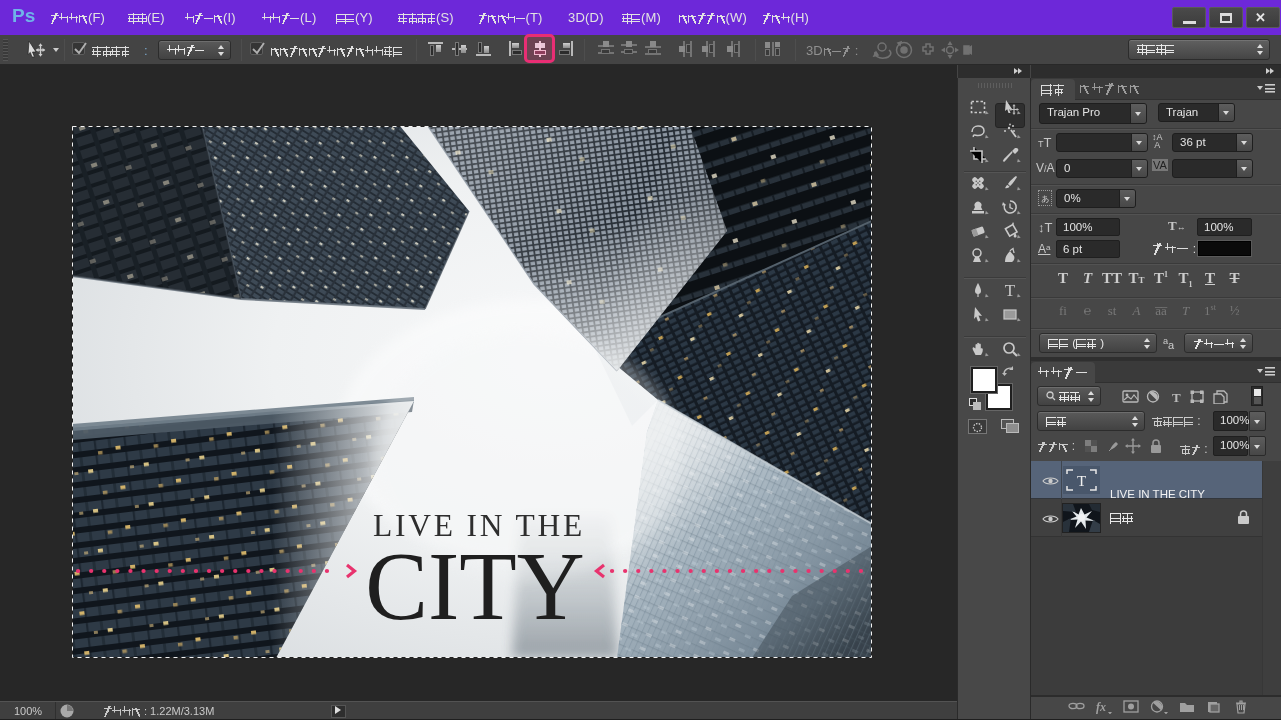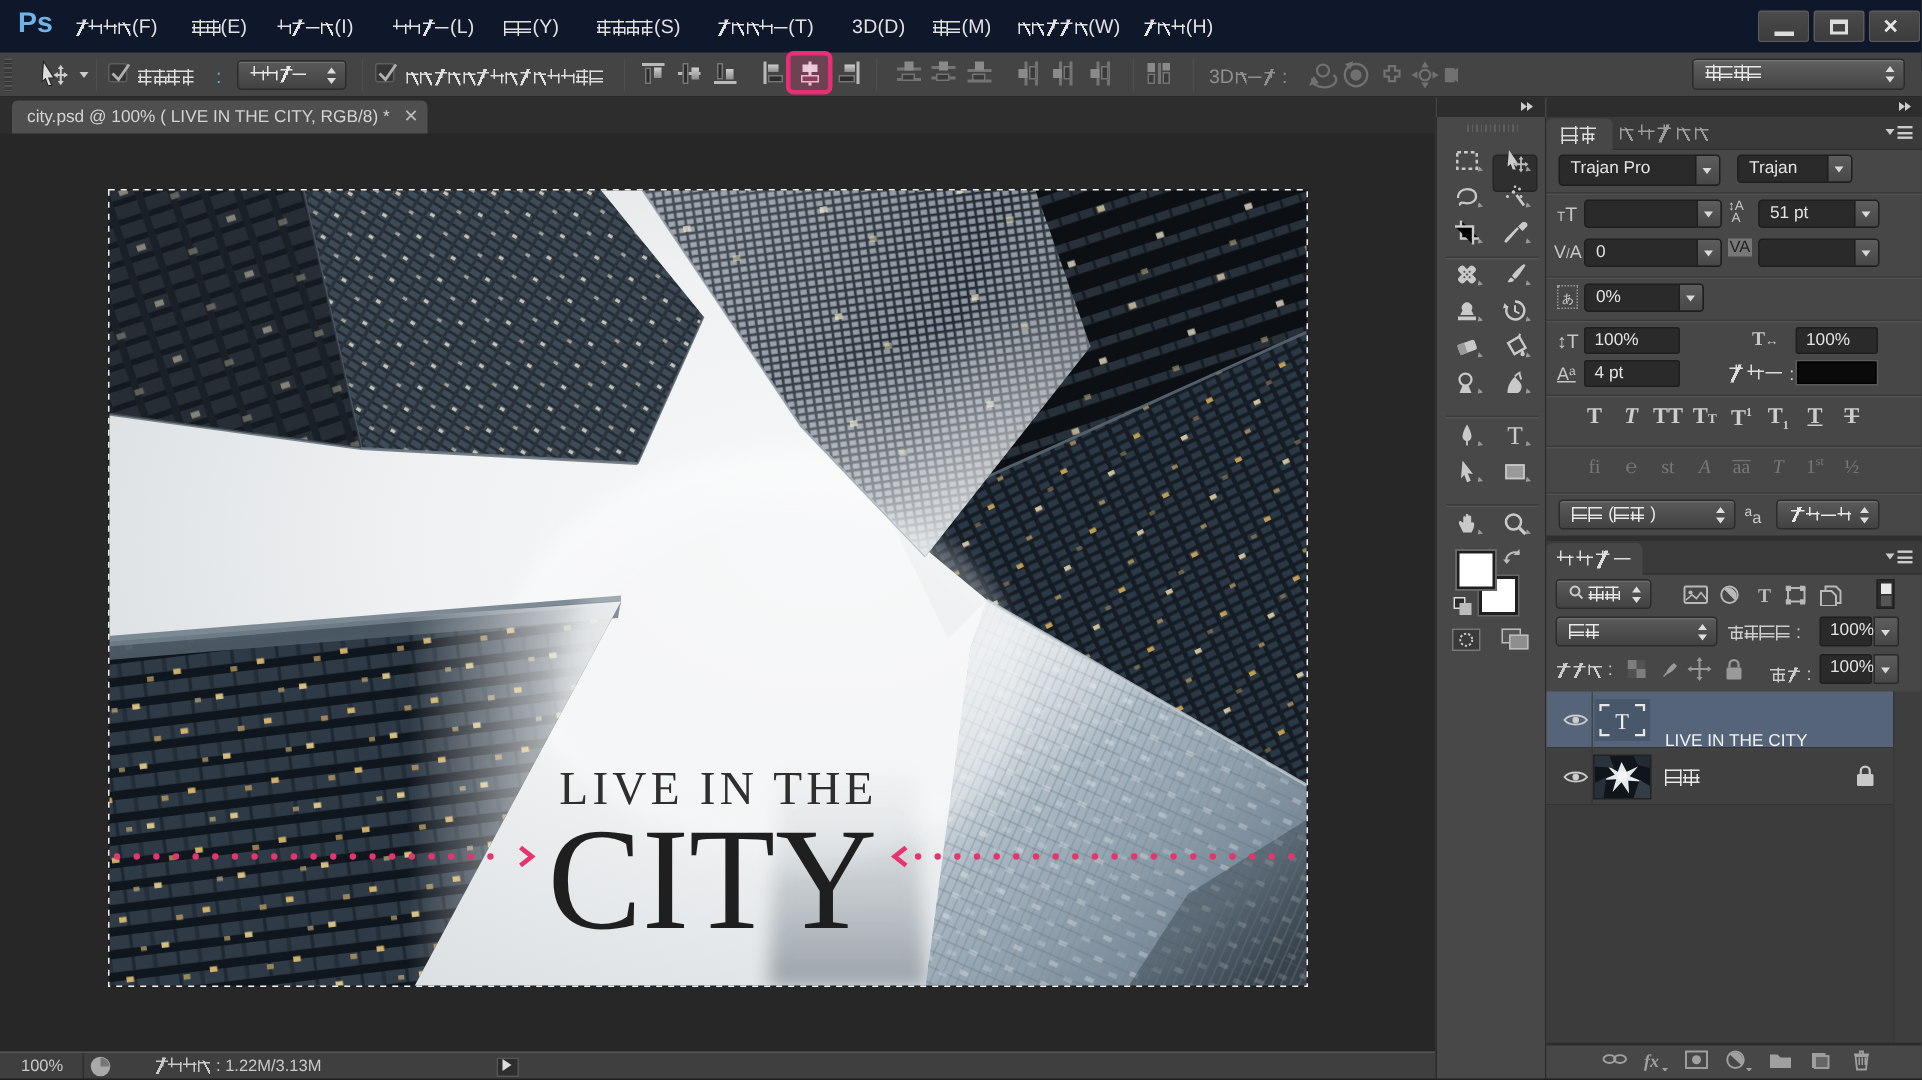--- a/index.html
+++ b/index.html
@@ -38,21 +38,21 @@
  linear-gradient(63deg,transparent 46%,currentColor 46% 58%,transparent 58%) 2px 2px/9px 9px}
 u.H3{background-repeat:no-repeat!important;background:
  linear-gradient(currentColor,currentColor) 2px 0/1.3px 60%,
  linear-gradient(currentColor,currentColor) 7.5px 3px/1.3px 60%,
  linear-gradient(currentColor,currentColor) 0 4px/100% 1.3px}
 u.D{background:linear-gradient(currentColor,currentColor) 0 5px/100% 1.4px no-repeat}
 .s10 u{width:9.5px;height:10px;margin-right:1px}
 .s9 u{width:8.6px;height:10.5px;margin-right:.9px}
 .s12 u{width:10.5px;height:11px}
 
-#menubar{left:0;top:0;width:1281px;height:47px;background:#0f172a;border-bottom:1px solid #2e2e2e}
+#menubar{left:0;top:0;width:1281px;height:47px;background:#6d28d9;border-bottom:1px solid #2e2e2e}
 .mi{position:absolute;top:10px;font-size:13px;color:#e2e2e2;letter-spacing:.2px}
 #optbar{left:0;top:35px;width:1281px;height:30px;background:#444;border-bottom:1px solid #282828}
 .sep{position:absolute;top:4px;height:22px;width:1px;background:#383838;border-right:1px solid #4e4e4e}
 #docarea{left:0;top:65px;width:957px;height:655px;background:#272727}
 #tabbar{left:0;top:0;width:957px;height:24px;background:#2d2d2d}
 #doctab{position:absolute;left:8px;top:2px;width:277px;height:22px;background:#4f4f4f;
  border-radius:4px 4px 0 0;color:#d4d4d4;font-size:11.5px;line-height:21px;text-align:left;padding-left:10px}
 #statusbar{left:0;top:636px;width:957px;height:19px;background:#3f3f3f;border-top:1px solid #535353;
  color:#c9c9c9;font-size:11px;line-height:18px}
 .dockhead{position:absolute;top:65px;height:13px;background:#2d2d2d}
@@ -250,23 +250,20 @@
     </svg>
     <div class="btncombo" style="left:1128px;top:4px;width:142px;height:21px;background:linear-gradient(#606060,#454545)">
       <span class="tx" style="line-height:19px"><span class="jp s9"><u class="K1"></u><u class="K3"></u><u class="K1"></u><u class="K3"></u></span></span>
       <span class="spin">
         <i></i>
         <b></b>
       </span>
     </div>
   </div>
 <div id="docarea" class="abs">
-    <div id="tabbar" class="abs">
-      <div id="doctab">city.psd @ 100% ( LIVE IN THE CITY, RGB/8) * <span style="color:#bbb;font-size:12px;margin-left:6px">✕</span></div>
-    </div>
     <svg class="abs" style="left:72px;top:61px" width="800" height="532" viewBox="0 0 800 532">
 <defs>
 <radialGradient id="sky" cx="0.60" cy="0.44" r="0.70">
  <stop offset="0" stop-color="#f7f8f9"></stop>
           <stop offset="0.5" stop-color="#eff1f2"></stop>
           <stop offset="1" stop-color="#d9dde0"></stop>
 </radialGradient>
 
 <pattern id="g1" width="21" height="13" patternUnits="userSpaceOnUse" patternTransform="rotate(-18)">
  <rect width="21" height="13" fill="#39424b"></rect>
@@ -650,21 +647,21 @@
     </div>
     <div class="pdiv" style="top:50px"></div>
     <div class="ticon" style="left:7px;top:57px;font-size:13px"><span style="font-size:9px">T</span>T</div>
     <div class="combo" style="left:25px;top:55px;width:92px;height:19px">
       <span class="btn">
         <span class="carow"></span>
       </span>
     </div>
     <div class="ticon" style="left:121px;top:55px;font-size:9px;line-height:8px;text-align:center">↕A<br>A</div>
     <div class="combo" style="left:141px;top:55px;width:81px;height:19px">
-      <span class="tx">51 pt</span>
+      <span class="tx">36 pt</span>
       <span class="btn">
         <span class="carow"></span>
       </span>
     </div>
     <div class="ticon" style="left:5px;top:83px;font-size:12px">V<span style="font-size:9px">/</span>A</div>
     <div class="combo" style="left:25px;top:81px;width:92px;height:19px">
       <span class="tx">0</span>
       <span class="btn">
         <span class="carow"></span>
       </span>
@@ -687,21 +684,21 @@
     <div class="ticon" style="left:7px;top:142px;font-size:13px">↕T</div>
     <div class="field" style="left:25px;top:140px;width:64px;height:18px">
       <span class="tx">100%</span>
     </div>
     <div class="ticon" style="left:137px;top:140px;font-size:13px"><b style="font-family:Liberation Serif">T</b><span style="font-size:9px">↔</span></div>
     <div class="field" style="left:166px;top:140px;width:55px;height:18px">
       <span class="tx">100%</span>
     </div>
     <div class="ticon" style="left:7px;top:164px;font-size:12px;text-decoration:underline">A<span style="font-size:8px;vertical-align:3px">a</span></div>
     <div class="field" style="left:25px;top:162px;width:64px;height:18px">
-      <span class="tx">4 pt</span>
+      <span class="tx">6 pt</span>
     </div>
     <div class="abs" style="left:121px;top:164px;font-size:12px;color:#ddd"><span class="jp"><u class="H1"></u><u class="H3"></u><u class="D"></u></span> :</div>
     <div class="abs" style="left:167px;top:163px;width:53px;height:15px;background:#0a0a0a;border:1px solid #000;box-shadow:0 0 0 1px #5a5a5a"></div>
     <div class="pdiv" style="top:185px"></div>
     <div class="abs" style="left:22.0px;top:192px;width:20px;text-align:center;font-family:'Liberation Serif';font-size:15px;font-weight:bold;color:#cdcdcd">T</div>
     <div class="abs" style="left:46.5px;top:192px;width:20px;text-align:center;font-family:'Liberation Serif';font-size:15px;font-weight:bold;color:#cdcdcd"><i>T</i></div>
     <div class="abs" style="left:71.0px;top:192px;width:20px;text-align:center;font-family:'Liberation Serif';font-size:15px;font-weight:bold;color:#cdcdcd">TT</div>
     <div class="abs" style="left:95.5px;top:192px;width:20px;text-align:center;font-family:'Liberation Serif';font-size:15px;font-weight:bold;color:#cdcdcd">T<span style="font-size:9px">T</span></div>
     <div class="abs" style="left:120.0px;top:192px;width:20px;text-align:center;font-family:'Liberation Serif';font-size:15px;font-weight:bold;color:#cdcdcd">T<sup style="font-size:8px">1</sup></div>
     <div class="abs" style="left:144.5px;top:192px;width:20px;text-align:center;font-family:'Liberation Serif';font-size:15px;font-weight:bold;color:#cdcdcd">T<sub style="font-size:8px">1</sub></div>

